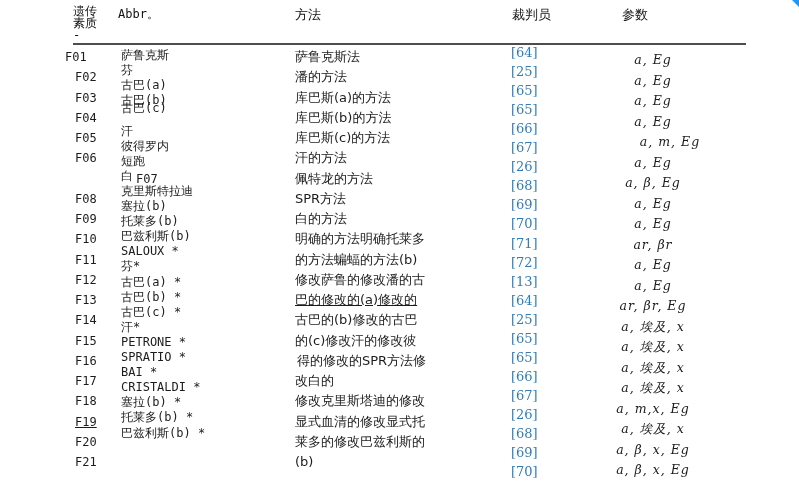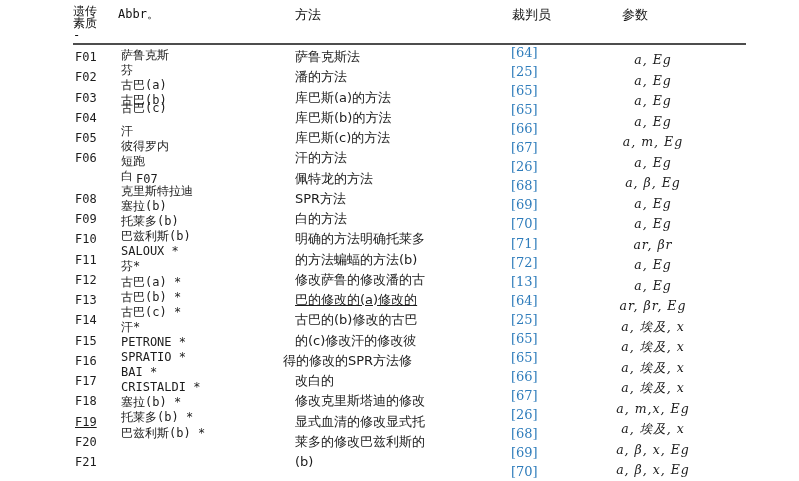--- a/index.html
+++ b/index.html
@@ -4,21 +4,21 @@
 <style>
   :root{
     --ref-blue:#2e7cbb;
     --rule:#4d4d4d;
     --text:#1c1c1c;
     --corner:#2196f3;
   }
   html,body{margin:0;padding:0;background:#fff;}
   .page{
     position:relative;width:799px;height:481px;overflow:hidden;background:#fff;
-    font-family:"DejaVu Sans",sans-serif;color:var(--text);border-radius:28px;
+    font-family:"DejaVu Sans",sans-serif;color:var(--text);
   }
   .hdr{position:absolute;font-size:13px;line-height:13px;white-space:nowrap;color:#111;}
   .hdr-stack div{line-height:12px;}
   .rule{position:absolute;left:73px;top:43px;width:673px;height:2px;background:var(--rule);}
   .cell{position:absolute;white-space:nowrap;line-height:14px;}
   .mono{font-family:"DejaVu Sans Mono","Liberation Mono",monospace;font-size:12px;}
   .cjk{font-size:13px;}
   .ref{font-family:"DejaVu Serif","Liberation Serif",serif;font-size:13px;color:var(--ref-blue);cursor:pointer;}
   .param{font-family:"DejaVu Serif","Liberation Serif",serif;font-style:italic;font-size:12.5px;text-align:center;letter-spacing:1px;}
   .corner-tri{
@@ -39,21 +39,21 @@
   <div class="hdr mono" style="left:118px;top:8px;">Abbr。</div>
   <div class="hdr" style="left:295px;top:8px;">方法</div>
   <div class="hdr" style="left:512px;top:8px;">裁判员</div>
   <div class="hdr" style="left:622px;top:8px;">参数</div>
 
   <div class="rule"></div>
 
   <div class="corner-tri"></div>
 
   <div>
-      <div class="cell mono" style="left: 75px; top: 50px;">F01</div>
+      <div class="cell mono" style="left: 65px; top: 50px;">F01</div>
       <div class="cell mono" style="left: 75px; top: 70.25px;">F02</div>
       <div class="cell mono" style="left: 75px; top: 90.5px;">F03</div>
       <div class="cell mono" style="left: 75px; top: 110.75px;">F04</div>
       <div class="cell mono" style="left: 75px; top: 131px;">F05</div>
       <div class="cell mono" style="left: 75px; top: 151.25px;">F06</div>
       <div class="cell mono" style="left: 90px; top: 171.5px; margin-left: 46px;">F07</div>
       <div class="cell mono" style="left: 75px; top: 191.75px;">F08</div>
       <div class="cell mono" style="left: 75px; top: 212px;">F09</div>
       <div class="cell mono" style="left: 75px; top: 232.25px;">F10</div>
       <div class="cell mono" style="left: 75px; top: 252.5px;">F11</div>
@@ -105,21 +105,21 @@
       <div class="cell cjk" style="left: 295px; top: 151.25px;">汗的方法</div>
       <div class="cell cjk" style="left: 295px; top: 171.5px;">佩特龙的方法</div>
       <div class="cell cjk" style="left: 295px; top: 191.75px;">SPR方法</div>
       <div class="cell cjk" style="left: 295px; top: 212px;">白的方法</div>
       <div class="cell cjk" style="left: 295px; top: 232.25px;">明确的方法明确托莱多</div>
       <div class="cell cjk" style="left: 295px; top: 252.5px;">的方法蝙蝠的方法(b)</div>
       <div class="cell cjk" style="left: 295px; top: 272.75px;">修改萨鲁的修改潘的古</div>
       <div class="cell cjk" style="left: 295px; top: 293px; text-decoration: underline;">巴的修改的(a)修改的</div>
       <div class="cell cjk" style="left: 295px; top: 313.25px;">古巴的(b)修改的古巴</div>
       <div class="cell cjk" style="left: 295px; top: 333.5px;">的(c)修改汗的修改彼</div>
-      <div class="cell cjk" style="left: 283px; top: 353.75px; text-align: right;">得的修改的SPR方法修</div>
+      <div class="cell cjk" style="left: 297px; top: 353.75px; text-align: right;">得的修改的SPR方法修</div>
       <div class="cell cjk" style="left: 295px; top: 374px;">改白的</div>
       <div class="cell cjk" style="left: 295px; top: 394.25px;">修改克里斯塔迪的修改</div>
       <div class="cell cjk" style="left: 295px; top: 414.5px;">显式血清的修改显式托</div>
       <div class="cell cjk" style="left: 295px; top: 434.75px;">莱多的修改巴兹利斯的</div>
       <div class="cell cjk" style="left: 295px; top: 455px;">(b)</div>
     </div>
   <div>
       <div class="cell ref" style="left: 511px; top: 46px;">[64]</div>
       <div class="cell ref" style="left: 511px; top: 65.05px;">[25]</div>
       <div class="cell ref" style="left: 511px; top: 84.1px;">[65]</div>
@@ -142,21 +142,21 @@
       <div class="cell ref" style="left: 511px; top: 407.95px;">[26]</div>
       <div class="cell ref" style="left: 511px; top: 427px;">[68]</div>
       <div class="cell ref" style="left: 511px; top: 446.05px;">[69]</div>
       <div class="cell ref" style="left: 511px; top: 465.1px;">[70]</div>
     </div>
   <div>
       <div class="cell param" style="left: 583px; top: 53px; width: 140px;">a, Eg</div>
       <div class="cell param" style="left: 583px; top: 73.5px; width: 140px;">a, Eg</div>
       <div class="cell param" style="left: 583px; top: 94px; width: 140px;">a, Eg</div>
       <div class="cell param" style="left: 583px; top: 114.5px; width: 140px;">a, Eg</div>
-      <div class="cell param" style="left: 583px; top: 135px; width: 140px;">a, m, Eg</div>
+      <div class="cell param" style="left: 600px; top: 135px; width: 140px;">a, m, Eg</div>
       <div class="cell param" style="left: 583px; top: 155.5px; width: 140px;">a, Eg</div>
       <div class="cell param" style="left: 583px; top: 176px; width: 140px;">a, β, Eg</div>
       <div class="cell param" style="left: 583px; top: 196.5px; width: 140px;">a, Eg</div>
       <div class="cell param" style="left: 583px; top: 217px; width: 140px;">a, Eg</div>
       <div class="cell param" style="left: 583px; top: 237.5px; width: 140px;">ar, βr</div>
       <div class="cell param" style="left: 583px; top: 258px; width: 140px;">a, Eg</div>
       <div class="cell param" style="left: 583px; top: 278.5px; width: 140px;">a, Eg</div>
       <div class="cell param" style="left: 583px; top: 299px; width: 140px;">ar, βr, Eg</div>
       <div class="cell param" style="left: 583px; top: 319.5px; width: 140px;">a, 埃及, x</div>
       <div class="cell param" style="left: 583px; top: 340px; width: 140px;">a, 埃及, x</div>

